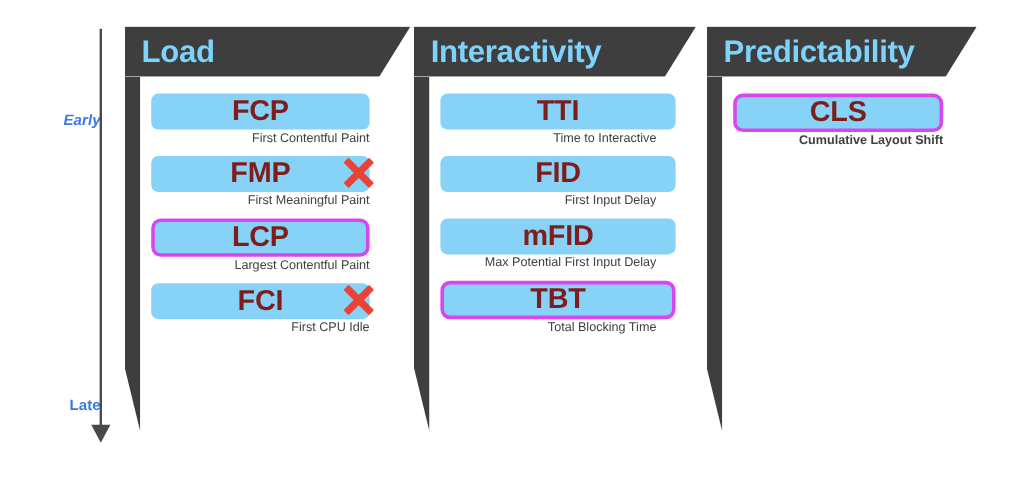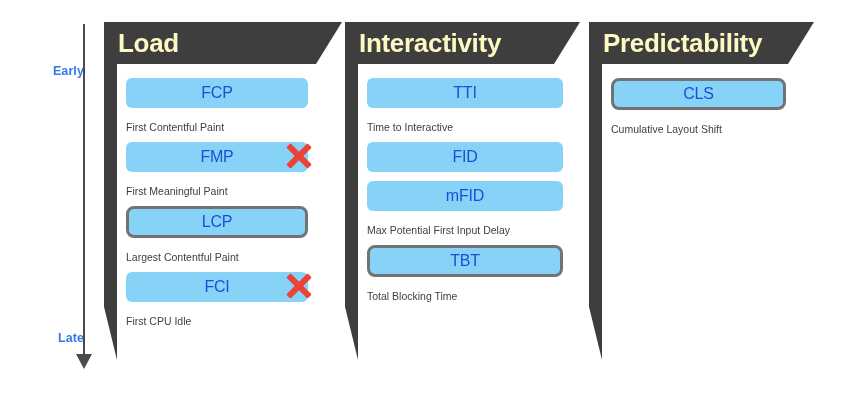--- a/index.html
+++ b/index.html
@@ -35,21 +35,21 @@
   .timeline-label {
     position: absolute;
     right: 16px;
     font-size: 12.5px;
     font-weight: bold;
     color: #3a78e8;
     letter-spacing: 0.1px;
     white-space: nowrap;
     text-align: right;
   }
-  .timeline-label.early { top: 44px; }
+  .timeline-label.early { top: 73px; font-style: italic; }
   .timeline-label.late  { top: 311px; padding-left: 36px; }
 
   .axis-line {
     position: absolute;
     left: 59px;
     top: 4px;
     width: 2px;
     height: 334px;
     background: #4a4a4a;
   }
@@ -78,21 +78,21 @@
     position: relative;
     height: 42px;
     background: #3e3e3e;
     clip-path: polygon(0 0, 100% 0, calc(100% - 26px) 100%, 0 100%);
     display: flex;
     align-items: center;
     box-sizing: border-box;
     padding-left: 14px;
   }
   .banner-title {
-    color: #fef9c3;
+    color: #7dd3fc;
     font-size: 26px;
     font-weight: bold;
     letter-spacing: -0.3px;
     line-height: 1;
     white-space: nowrap;
   }
 
   
   .spine {
     position: absolute;
@@ -124,46 +124,46 @@
     display: flex;
     align-items: center;
     justify-content: center;
     box-sizing: border-box;
   }
   .column.c0 .pill { width: 182px; }
   .column.c1 .pill { width: 196px; }
   .column.c2 .pill { width: 175px; }
 
   .pill.highlighted {
-    border: 3px solid #737373;
+    border: 3px solid #d946ef;
     border-radius: 8px;
     height: 32px;
     text-align: right;
   }
 
   .pill-label {
-    font-size: 16px;
-    font-weight: normal;
-    color: #1d4ed8;
+    font-size: 24px;
+    font-weight: bold;
+    color: #7f1d1d;
     line-height: 1;
     letter-spacing: -0.2px;
     white-space: nowrap;
   }
 
   .caption {
-    margin-top: 13px;
+    margin-top: 1px;
     font-size: 10.5px;
     color: #414141;
-    text-align: left;
+    text-align: right;
     line-height: 1.15;
     white-space: nowrap;
   }
   .column.c0 .caption { width: 182px; }
   .column.c1 .caption { width: 180px; }
-  .column.c2 .caption { width: 175px; }
+  .column.c2 .caption { width: 175px; font-weight: bold; }
 
   
   .x-mark {
     position: absolute;
     width: 34px;
     height: 34px;
     top: -3px;
     pointer-events: none;
   }
   .column.c0 .x-mark { left: 156px; }
@@ -241,20 +241,21 @@
           <div class="metric">
             <div class="pill">
               <div class="pill-label">TTI</div>
             </div>
             <div class="caption">Time to Interactive</div>
           </div>
           <div class="metric">
             <div class="pill">
               <div class="pill-label">FID</div>
             </div>
+            <div class="caption">First Input Delay</div>
           </div>
           <div class="metric">
             <div class="pill">
               <div class="pill-label">mFID</div>
             </div>
             <div class="caption">Max Potential First Input Delay</div>
           </div>
           <div class="metric">
             <div class="pill highlighted">
               <div class="pill-label">TBT</div>

